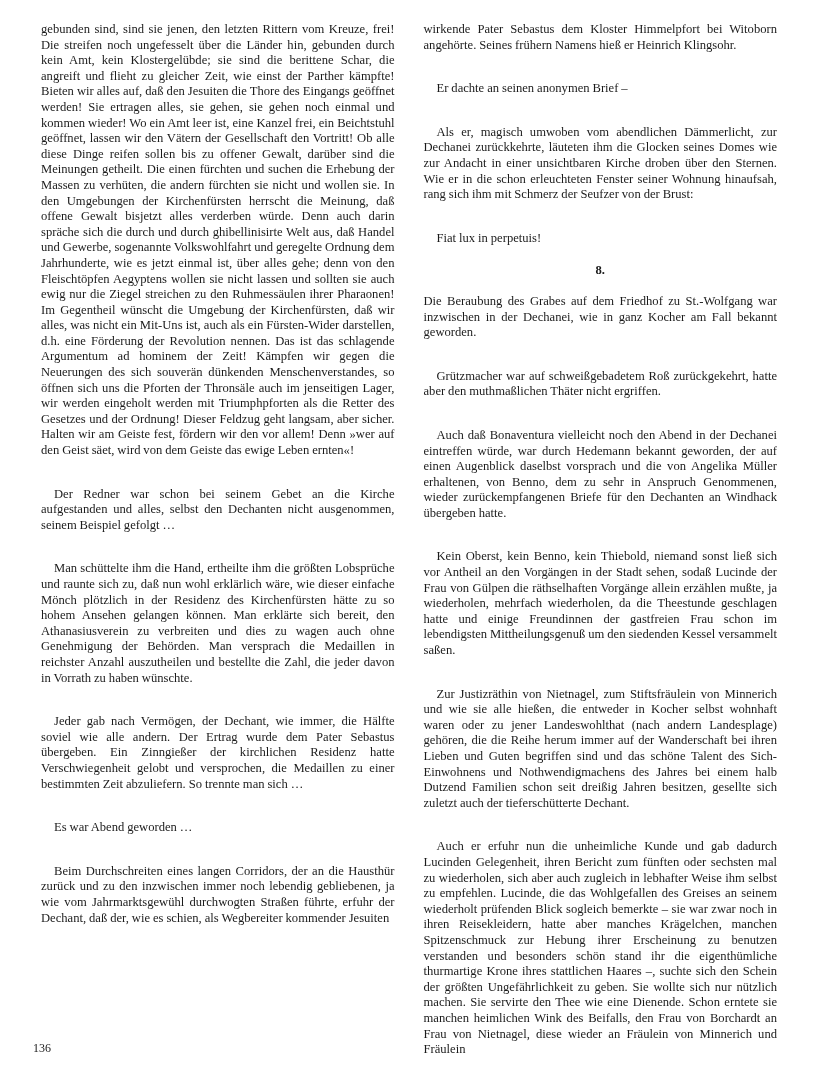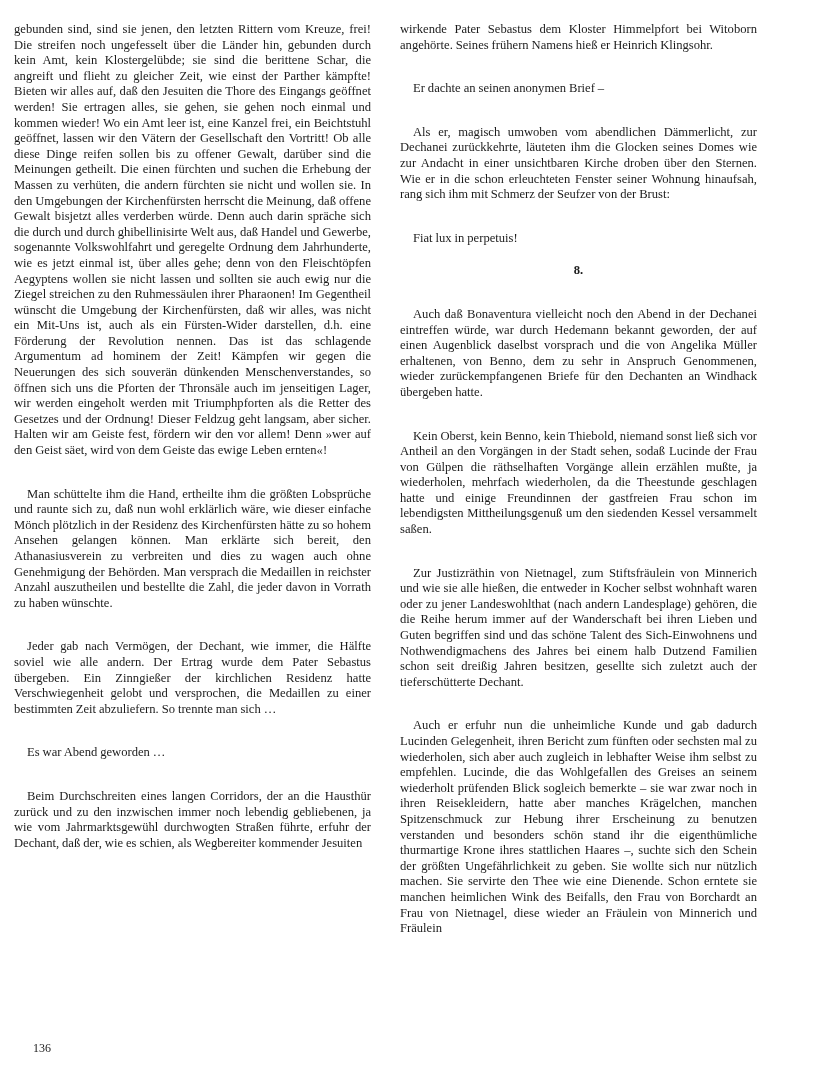--- a/index.html
+++ b/index.html
@@ -12,21 +12,21 @@
     height: 1065px;
     overflow: hidden;
     font-family: "Liberation Serif", "DejaVu Serif", serif;
     color: #1b1b1b;
   }
   .page {
     position: relative;
     box-sizing: border-box;
     width: 819px;
     height: 1065px;
-    padding: 22px 42px 0 14px;
+    padding: 22px 42px 0 41px;
     background: #ffffff;
   }
   .columns {
     display: flex;
     gap: 29px;
   }
   .column {
     width: 357px;
     font-size: 12.6px;
     line-height: 15.6px;
@@ -60,31 +60,34 @@
     margin-top: 44px;
   }
 </style>
 </head>
 <body>
 
 <div class="page">
   <div class="columns">
     <div class="column">
         <p class="para"><span>gebunden sind, sind sie jenen, den letzten Rittern vom Kreuze, frei! Die streifen noch ungefesselt über die Länder hin, gebunden durch kein Amt, kein Klostergelübde; sie sind die berittene Schar, die angreift und flieht zu gleicher Zeit, wie einst der Parther kämpfte! Bieten wir alles auf, daß den Jesuiten die Thore des Eingangs geöffnet werden! Sie ertragen alles, sie gehen, sie gehen noch einmal und kommen wieder! Wo ein Amt leer ist, eine Kanzel frei, ein Beichtstuhl geöffnet, lassen wir den Vätern der Gesellschaft den Vortritt! Ob alle diese Dinge reifen sollen bis zu offener Gewalt, darüber sind die Meinungen getheilt. Die einen fürchten und suchen die Erhebung der Massen zu verhüten, die andern fürchten sie nicht und wollen sie. In den Umgebungen der Kirchenfürsten herrscht die Meinung, daß offene Gewalt bisjetzt alles verderben würde. Denn auch darin spräche sich die durch und durch ghibellinisirte Welt aus, daß Handel und Gewerbe, sogenannte Volkswohlfahrt und geregelte Ordnung dem Jahrhunderte, wie es jetzt einmal ist, über alles gehe; denn von den Fleischtöpfen Aegyptens wollen sie nicht lassen und sollten sie auch ewig nur die Ziegel streichen zu den Ruhmessäulen ihrer Pharaonen! Im Gegentheil wünscht die Umgebung der Kirchenfürsten, daß wir alles, was nicht ein Mit-Uns ist, auch als ein Fürsten-Wider darstellen, d.h. eine Förderung der Revolution nennen. Das ist das schlagende </span><span class="italic">Argumentum ad hominem</span><span> der Zeit! Kämpfen wir gegen die Neuerungen des sich souverän dünkenden Menschenverstandes, so öffnen sich uns die Pforten der Thronsäle auch im jenseitigen Lager, wir werden eingeholt werden mit Triumphpforten als die Retter des Gesetzes und der Ordnung! Dieser Feldzug geht langsam, aber sicher. Halten wir am Geiste fest, fördern wir den vor allem! Denn »wer auf den Geist säet, wird von dem Geiste das ewige Leben ernten«!</span></p>
+        <p class="para indent"><span>Der Redner war schon bei seinem Gebet an die Kirche aufgestanden und alles, selbst den Dechanten nicht ausgenommen, seinem Beispiel gefolgt …</span></p>
         <p class="para indent"><span>Man schüttelte ihm die Hand, ertheilte ihm die größten Lobsprüche und raunte sich zu, daß nun wohl erklärlich wäre, wie dieser einfache Mönch plötzlich in der Residenz des Kirchenfürsten hätte zu so hohem Ansehen gelangen können. Man erklärte sich bereit, den Athanasiusverein zu verbreiten und dies zu wagen auch ohne Genehmigung der Behörden. Man versprach die Medaillen in reichster Anzahl auszutheilen und bestellte die Zahl, die jeder davon in Vorrath zu haben wünschte.</span></p>
         <p class="para indent"><span>Jeder gab nach Vermögen, der Dechant, wie immer, die Hälfte soviel wie alle andern. Der Ertrag wurde dem Pater Sebastus übergeben. Ein Zinngießer der kirchlichen Residenz hatte Verschwiegenheit gelobt und versprochen, die Medaillen zu einer bestimmten Zeit abzuliefern. So trennte man sich …</span></p>
         <p class="para indent"><span>Es war Abend geworden …</span></p>
         <p class="para indent"><span>Beim Durchschreiten eines langen Corridors, der an die Hausthür zurück und zu den inzwischen immer noch lebendig gebliebenen, ja wie vom Jahrmarktsgewühl durchwogten Straßen führte, erfuhr der Dechant, daß der, wie es schien, als Wegbereiter kommender Jesuiten</span></p>
       </div>
     <div class="column">
         <p class="para"><span>wirkende Pater Sebastus dem Kloster Himmelpfort bei Witoborn angehörte. Seines frühern Namens hieß er Heinrich Klingsohr.</span></p>
         <p class="para indent"><span>Er dachte an seinen anonymen Brief –</span></p>
         <p class="para indent"><span>Als er, magisch umwoben vom abendlichen Dämmerlicht, zur Dechanei zurückkehrte, läuteten ihm die Glocken seines Domes wie zur Andacht in einer unsichtbaren Kirche droben über den Sternen. Wie er in die schon erleuchteten Fenster seiner Wohnung hinaufsah, rang sich ihm mit Schmerz der Seufzer von der Brust:</span></p>
         <p class="para indent"><span class="italic">Fiat lux in perpetuis!</span></p>
         <p class="para heading"><span>8.</span></p>
+        <p class="para"><span>Die Beraubung des Grabes auf dem Friedhof zu St.-Wolfgang war inzwischen in der Dechanei, wie in ganz Kocher am Fall bekannt geworden.</span></p>
+        <p class="para indent"><span>Grützmacher war auf schweißgebadetem Roß zurückgekehrt, hatte aber den muthmaßlichen Thäter nicht ergriffen.</span></p>
         <p class="para indent"><span>Auch daß Bonaventura vielleicht noch den Abend in der Dechanei eintreffen würde, war durch Hedemann bekannt geworden, der auf einen Augenblick daselbst vorsprach und die von Angelika Müller erhaltenen, von Benno, dem zu sehr in Anspruch Genommenen, wieder zurückempfangenen Briefe für den Dechanten an Windhack übergeben hatte.</span></p>
         <p class="para indent"><span>Kein Oberst, kein Benno, kein Thiebold, niemand sonst ließ sich vor Antheil an den Vorgängen in der Stadt sehen, sodaß Lucinde der Frau von Gülpen die räthselhaften Vorgänge allein erzählen mußte, ja wiederholen, mehrfach wiederholen, da die Theestunde geschlagen hatte und einige Freundinnen der gastfreien Frau schon im lebendigsten Mittheilungsgenuß um den siedenden Kessel versammelt saßen.</span></p>
         <p class="para indent"><span>Zur Justizräthin von Nietnagel, zum Stiftsfräulein von Minnerich und wie sie alle hießen, die entweder in Kocher selbst wohnhaft waren oder zu jener Landeswohlthat (nach andern Landesplage) gehören, die die Reihe herum immer auf der Wanderschaft bei ihren Lieben und Guten begriffen sind und das schöne Talent des Sich-Einwohnens und Nothwendigmachens des Jahres bei einem halb Dutzend Familien schon seit dreißig Jahren besitzen, gesellte sich zuletzt auch der tieferschütterte Dechant.</span></p>
         <p class="para indent"><span>Auch er erfuhr nun die unheimliche Kunde und gab dadurch Lucinden Gelegenheit, ihren Bericht zum fünften oder sechsten mal zu wiederholen, sich aber auch zugleich in lebhafter Weise ihm selbst zu empfehlen. Lucinde, die das Wohlgefallen des Greises an seinem wiederholt prüfenden Blick sogleich bemerkte – sie war zwar noch in ihren Reisekleidern, hatte aber manches Krägelchen, manchen Spitzenschmuck zur Hebung ihrer Erscheinung zu benutzen verstanden und besonders schön stand ihr die eigenthümliche thurmartige Krone ihres stattlichen Haares –, suchte sich den Schein der größten Ungefährlichkeit zu geben. Sie wollte sich nur nützlich machen. Sie servirte den Thee wie eine Dienende. Schon erntete sie manchen heimlichen Wink des Beifalls, den Frau von Borchardt an Frau von Nietnagel, diese wieder an Fräulein von Minnerich und Fräulein</span></p>
       </div>
   </div>
   <div class="page-number">136</div>
 </div>
 
 </body></html>

